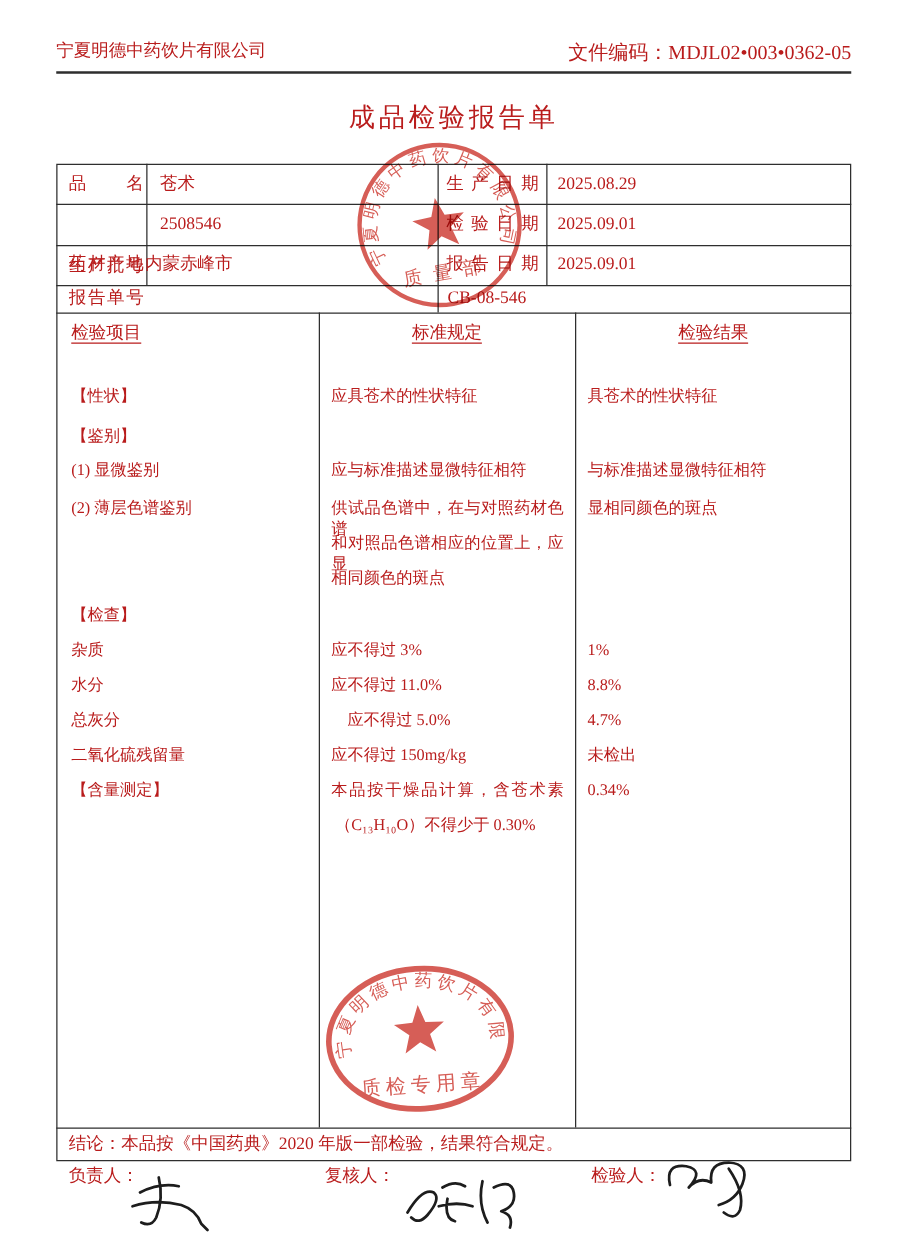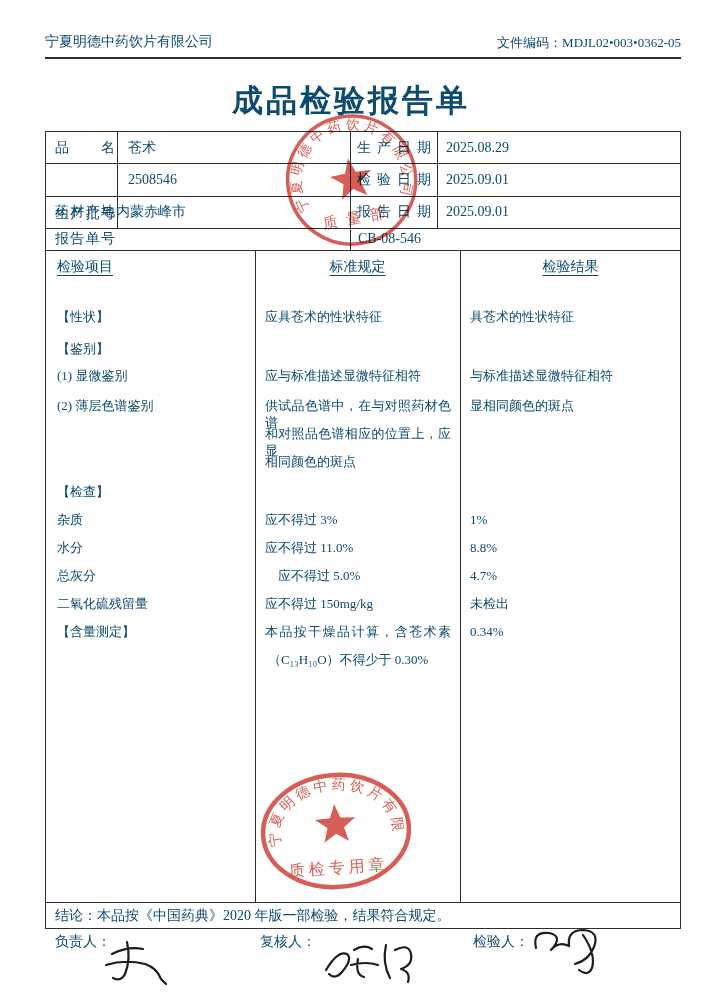--- a/index.html
+++ b/index.html
@@ -1,29 +1,29 @@
 <!DOCTYPE html>
 <html><head>
 <meta charset="utf-8">
 <style>
   html,body{margin:0;padding:0;background:#e8e8e8;}
   .page{position:relative;width:725px;height:1000px;background:#ffffff;margin:0 auto;
-        font-family:"Liberation Serif","DejaVu Serif",serif;color:#0c4a6e;overflow:hidden;}
+        font-family:"Liberation Serif","DejaVu Serif",serif;color:#b91c1c;overflow:hidden;}
   .t{position:absolute;white-space:nowrap;font-size:13px;line-height:17px;}
   .f14{font-size:14px;}
-  .f13{font-size:13px;font-family:Liberation Serif, serif;}
+  .f13{font-size:16px;font-family:Liberation Serif, serif;}
   .b{font-weight:normal;}
   .ul{text-decoration:underline;text-underline-offset:4px;}
   .ctr{text-align:center;}
   .just{text-align:justify;text-align-last:justify;white-space:normal;overflow:hidden;}
   .line{position:absolute;background:#2e2e2e;}
   .outer{position:absolute;left:45px;top:131px;width:636px;height:798px;
          border:1px solid #2e2e2e;box-sizing:border-box;}
-  .title{position:absolute;left:33px;top:80px;width:636px;text-align:center;
-         font-size:31px;font-weight:bold;letter-spacing:3px;}
+  .title{position:absolute;left:45px;top:80px;width:636px;text-align:center;
+         font-size:21px;font-weight:normal;letter-spacing:3px;}
   .stamp{position:absolute;pointer-events:none;mix-blend-mode:multiply;opacity:.85;}
   .sig{position:absolute;pointer-events:none;}
 </style>
 </head>
 <body>
 
 <div class="page">
 
   <div class="t f14" style="left:45px;top:33px;">宁夏明德中药饮片有限公司</div>
   <div class="t f13" style="right:44px;top:34px;left:auto;position:absolute;">

